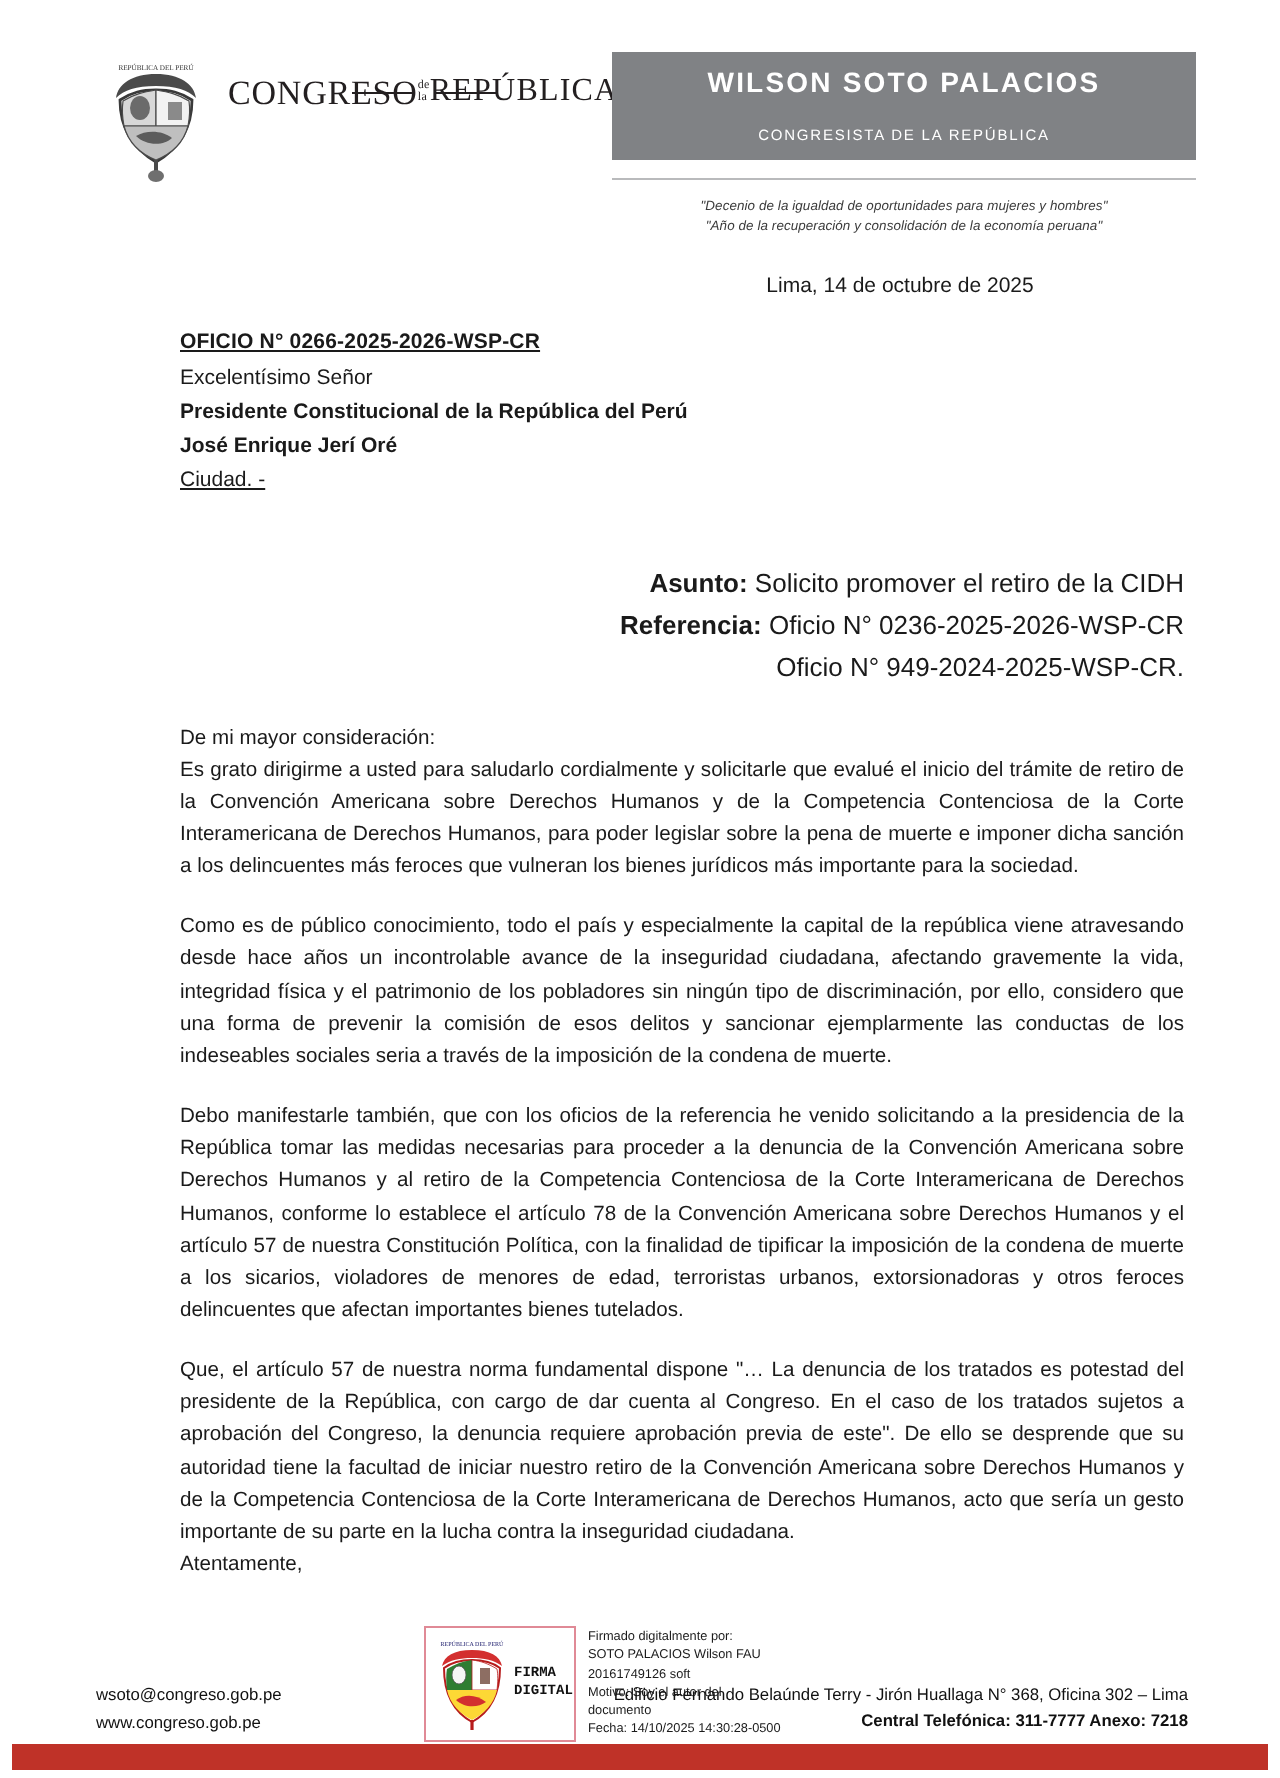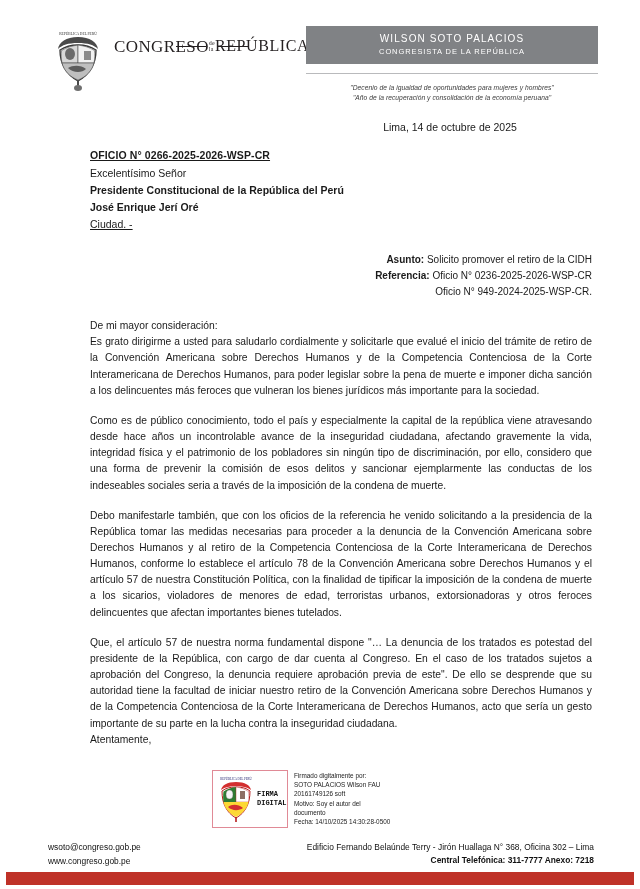--- a/index.html
+++ b/index.html
@@ -92,29 +92,29 @@
     text-align: center;
     padding-top: 4px;
   }
   .name-banner {
     background: #808285;
     color: #ffffff;
     padding: 7px 4px 8px;
     box-sizing: border-box;
   }
   .name-banner .bn-name {
-    font-size: 10px;
-    font-weight: normal;
+    font-size: 14px;
+    font-weight: bold;
     letter-spacing: 1.1px;
     line-height: 1.2;
   }
   .name-banner .bn-role {
     font-size: 7.5px;
     letter-spacing: 0.9px;
-    margin-top: 2px;
+    margin-top: 13px;
     line-height: 1.2;
   }
   .banner-rule {
     height: 1px;
     background: #b9babc;
     margin: 9px 0 9px;
   }
   .slogans {
     font-size: 6.7px;
     font-style: italic;
@@ -146,23 +146,23 @@
     margin-top: 4px;
     margin-left: 38px;
     font-size: 10.5px;
     line-height: 1.62;
   }
   .addressee .ln-light { font-weight: normal; }
   .addressee .ln-bold { font-weight: bold; }
   .addressee .ln-underline { text-decoration: underline; }
 
   .asunto-block {
-    margin-top: 19px;
+    margin-top: 32px;
     text-align: right;
-    font-size: 10px;
+    font-size: 13px;
     line-height: 1.62;
     padding-right: 6px;
   }
   .asunto-block b { font-weight: bold; }
 
   .paragraphs {
     margin-top: 18px;
     margin-left: 38px;
     margin-right: 6px;
   }

